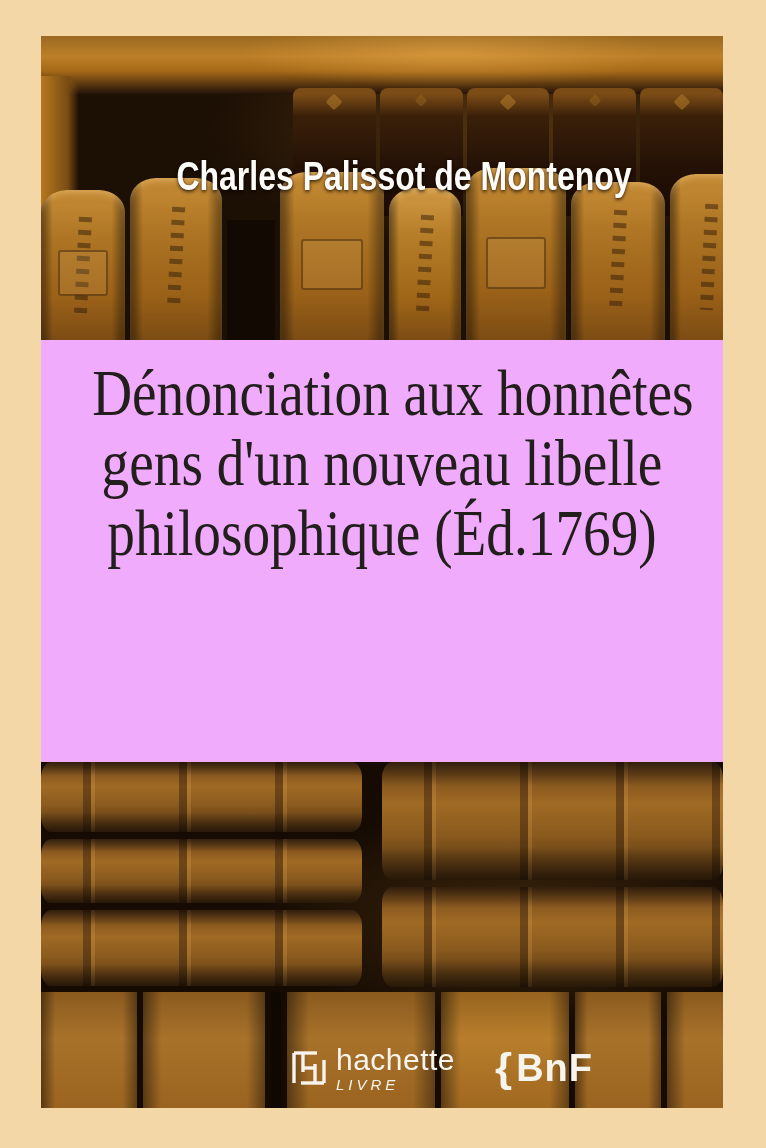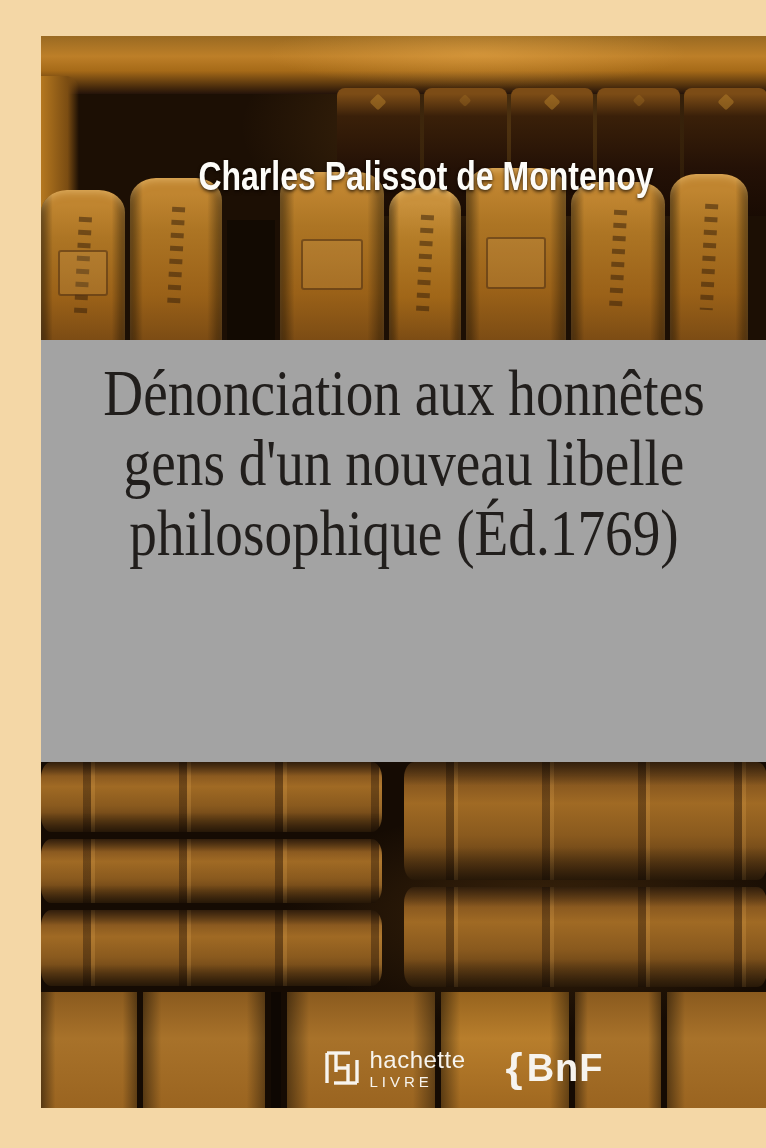--- a/index.html
+++ b/index.html
@@ -3,21 +3,21 @@
 <meta charset="utf-8">
 <style>
   html,body{margin:0;padding:0;background:#888;}
   .stage{width:766px;height:1148px;margin:0 auto;position:relative;
          font-family:"Liberation Sans",sans-serif;}
   
   .cover{position:absolute;inset:0;background:#f4d7a6;}
   
   .photo{position:absolute;left:41px;top:36px;width:682px;height:1072px;
          background:#1a0e03;overflow:hidden;
-         box-shadow:inset 0 0 40px rgba(0,0,0,.55);padding-left:44px;}
+         box-shadow:inset 0 0 40px rgba(0,0,0,.55);}
   
   .band-top{position:absolute;top:0;left:0;right:0;height:304px;overflow:hidden;
             background:
               radial-gradient(420px 180px at 68% 30%, rgba(222,150,50,.28), transparent 70%),
               #1c0f04;}
   .shelf-plank{position:absolute;top:0;left:0;right:0;height:58px;
     background:
       radial-gradient(300px 50px at 60% 30%, rgba(255,190,90,.35), transparent 70%),
       linear-gradient(180deg,#9a6a22,#bd7f28 35%,#a66a18 60%,#4a2c0c 88%,#24130a);}
   .side-glow{position:absolute;left:0;top:40px;width:38px;height:160px;
@@ -56,21 +56,21 @@
       linear-gradient(180deg,#c9913c 0 10%,#b57d28 32%,#a06618 72%,#7c4c14);}
   .sp5{width:100px;height:172px;}
   .sp6{width:94px;height:158px;}
   .sp7{width:78px;height:166px;}
   
   .author{position:absolute;top:118px;left:0;right:0;text-align:center;z-index:5;
     color:#fdfcf8;font-weight:bold;font-size:40px;letter-spacing:0;
     transform:translateX(22px) scaleX(.8);transform-origin:50% 50%;
     text-shadow:0 2px 4px rgba(10,5,0,.65),0 0 2px rgba(10,5,0,.4);white-space:nowrap;}
   
-  .band-title{position:absolute;top:304px;left:0;right:0;height:476px;background:#a3a3a3;}
+  .band-title{position:absolute;top:304px;left:0;right:0;height:476px;background:#f0abfc;}
   .title-block{padding-top:18px;text-align:center;color:#211e1c;
     font-family:"Liberation Serif",serif;font-size:65px;line-height:70px;
     transform:scaleX(.85);transform-origin:50% 0;white-space:nowrap;}
   
   .band-bottom{position:absolute;top:726px;left:0;right:0;bottom:0;overflow:hidden;
     background:
       radial-gradient(380px 160px at 70% 45%, rgba(200,130,40,.22), transparent 70%),
       #150b03;}
   .stack{position:absolute;top:0;}
   .stack-left{left:0;width:47%;}
@@ -100,22 +100,22 @@
       linear-gradient(180deg,#96631e,#b87e2c 40%,#a06820);}
   .f5{width:86px;}.f6{width:120px;}
   
   .logos{position:absolute;left:0;right:0;bottom:14px;height:52px;z-index:6;
     display:flex;justify-content:center;align-items:center;gap:40px;
     transform:translateX(60px);color:#f7f4ee;}
   .hachette{display:flex;align-items:center;gap:9px;}
   .h-icon{width:36px;height:36px;position:relative;}
   .h-icon svg{display:block;}
   .h-word{display:flex;flex-direction:column;line-height:1;}
-  .h-name{font-size:24px;letter-spacing:.5px;}
-  .h-sub{font-size:15px;letter-spacing:4px;margin-top:2px;}
+  .h-name{font-size:30px;letter-spacing:.5px;}
+  .h-sub{font-size:15px;letter-spacing:4px;margin-top:2px;font-style:italic;}
   .bnf{display:flex;align-items:center;gap:4px;}
   .bnf-brace{font-size:44px;font-weight:bold;transform:scaleY(.92);}
   .bnf-name{font-size:38px;font-weight:bold;letter-spacing:1px;text-align:center;}
 </style>
 </head>
 <body>
 
 <div class="stage">
   <div class="cover"></div>
 

